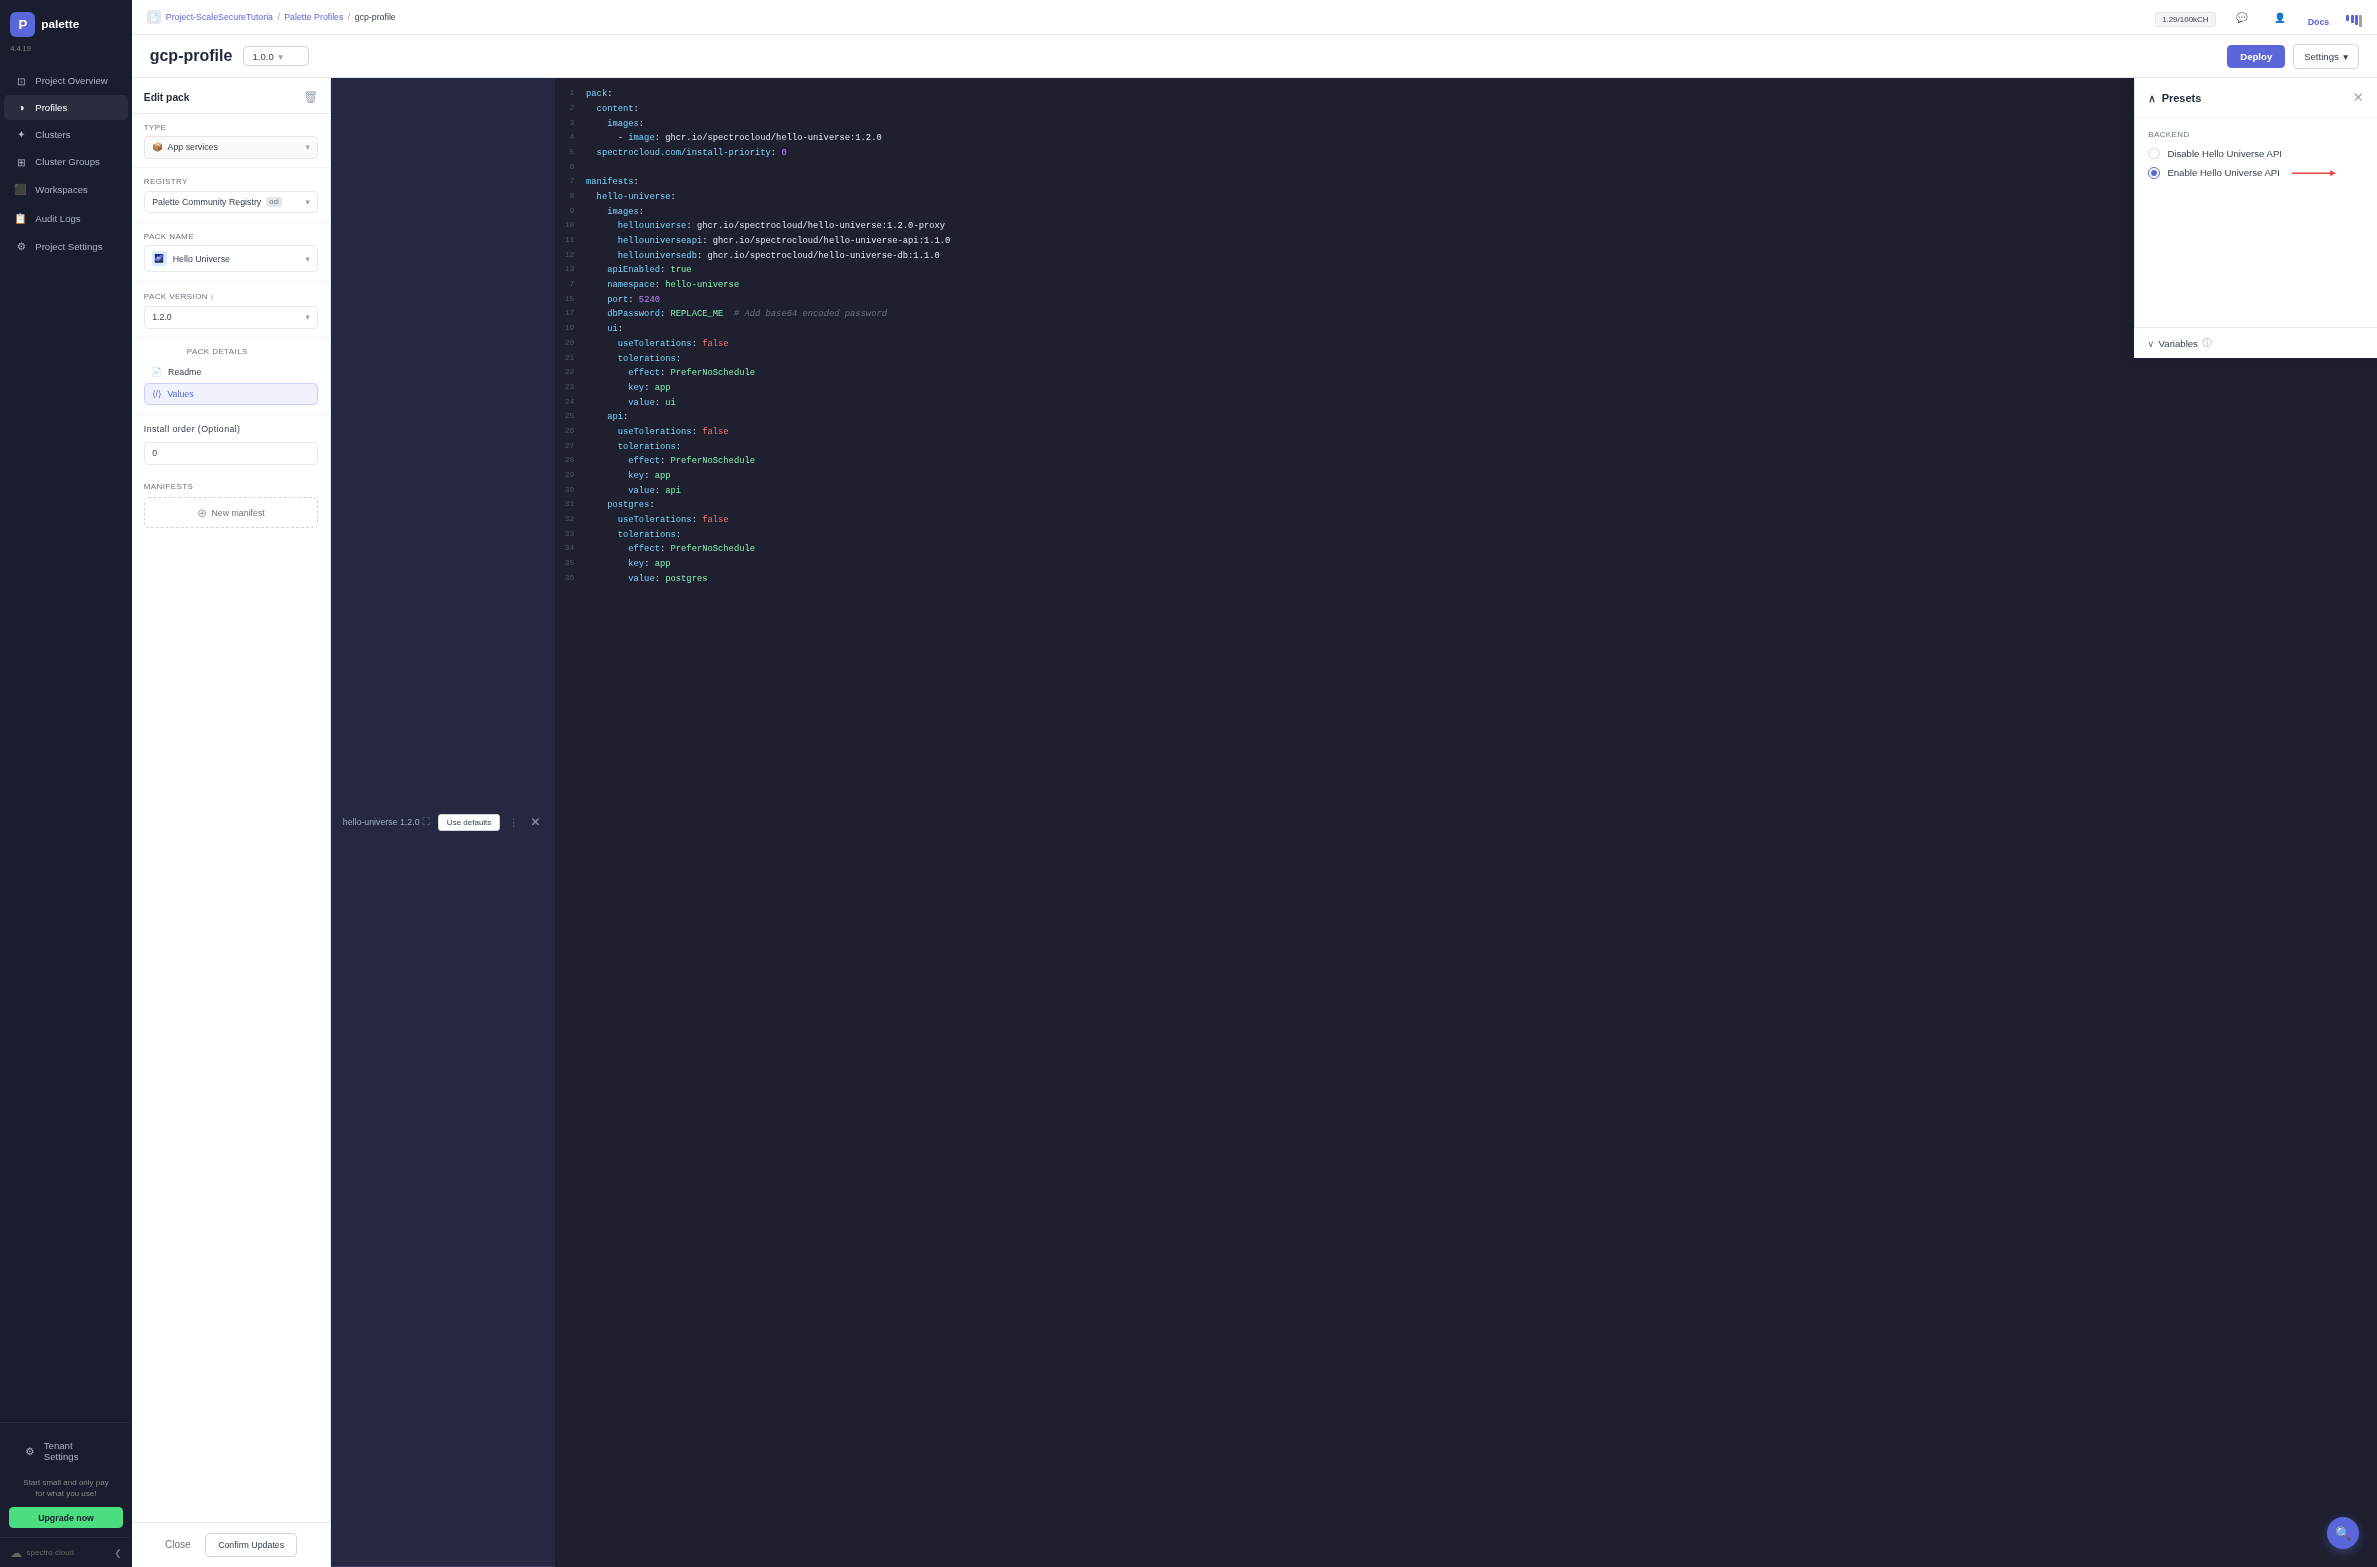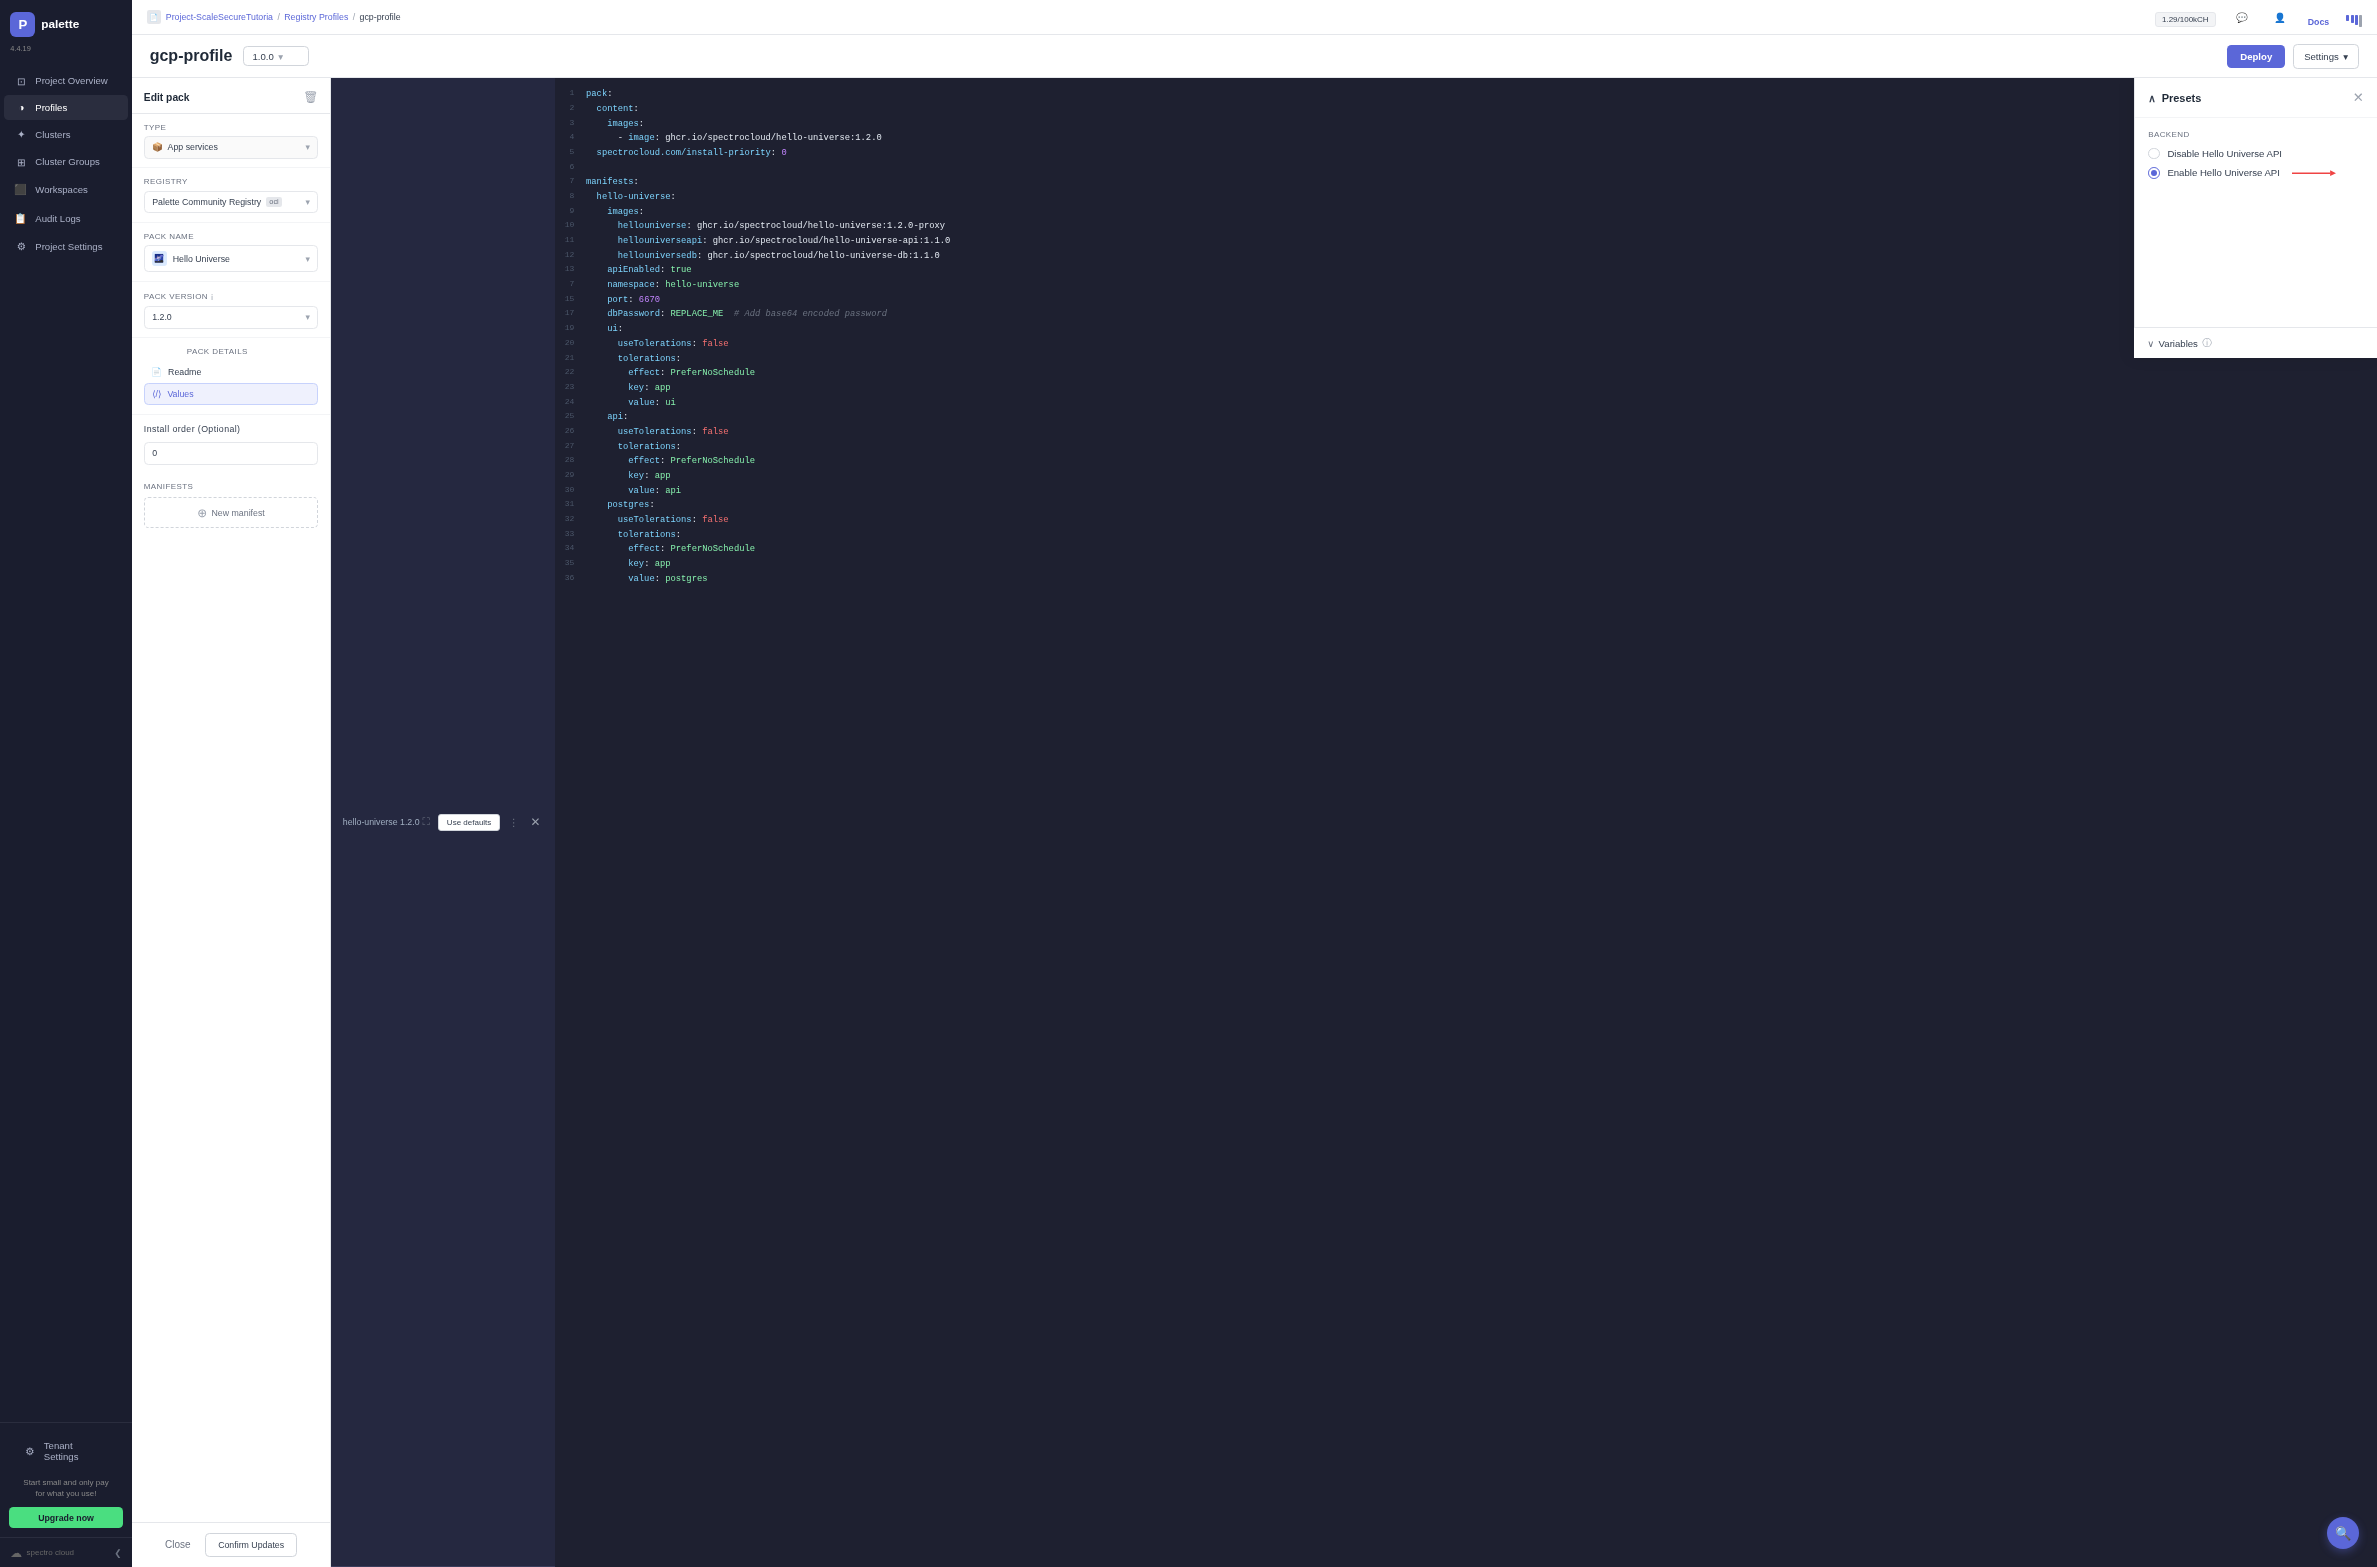--- a/index.html
+++ b/index.html
@@ -690,21 +690,21 @@
   </div>
 </nav>
 
 <div class="main">
 
   <div class="topbar">
     <div class="breadcrumb">
       <div class="breadcrumb-icon">📄</div>
       <span class="breadcrumb-link">Project-ScaleSecureTutoria</span>
       <span class="breadcrumb-sep">/</span>
-      <span class="breadcrumb-link">Registry Profiles</span>
+      <span class="breadcrumb-link">Palette Profiles</span>
       <span class="breadcrumb-sep">/</span>
       <span class="breadcrumb-current">gcp-profile</span>
     </div>
     <div class="topbar-right">
       <div class="resource-badge">1.29/100kCH</div>
       <div class="topbar-icon">💬</div>
       <div class="topbar-icon">👤</div>
       <span class="docs-link">Docs</span>
       <div style="display:flex;gap:1.5px;">
         <div style="width:2.9px;height:5.9px;background:#5b67d8;border-radius:0.7px;"></div>
@@ -876,21 +876,21 @@
         <div class="code-line">
             <span class="line-number">13</span>
             <span class="line-content">    <span class="kw-key">apiEnabled</span>: <span class="kw-bool-true">true</span></span>
           </div>
         <div class="code-line">
             <span class="line-number">7</span>
             <span class="line-content">    <span class="kw-key">namespace</span>: <span class="kw-val">hello-universe</span></span>
           </div>
         <div class="code-line">
             <span class="line-number">15</span>
-            <span class="line-content">    <span class="kw-key">port</span>: <span class="kw-num">6670</span></span>
+            <span class="line-content">    <span class="kw-key">port</span>: <span class="kw-num">5240</span></span>
           </div>
         <div class="code-line">
             <span class="line-number">17</span>
             <span class="line-content">    <span class="kw-key">dbPassword</span>: <span class="kw-val">REPLACE_ME</span>  <span class="kw-comment"># Add base64 encoded password</span></span>
           </div>
         <div class="code-line">
             <span class="line-number">19</span>
             <span class="line-content">    <span class="kw-key">ui</span>:</span>
           </div>
         <div class="code-line">

